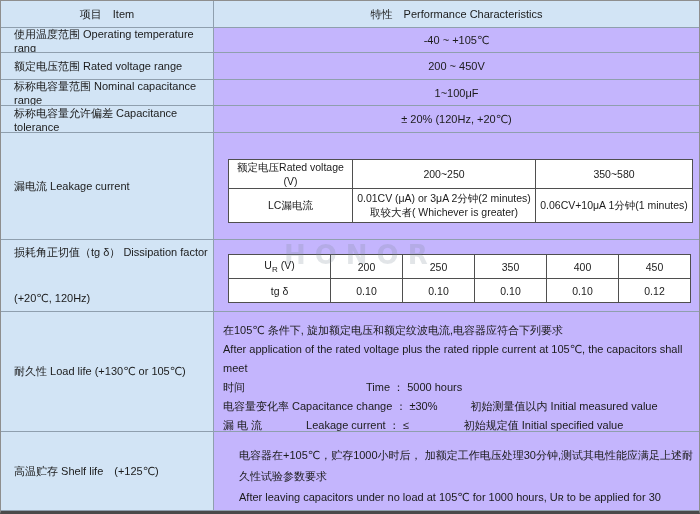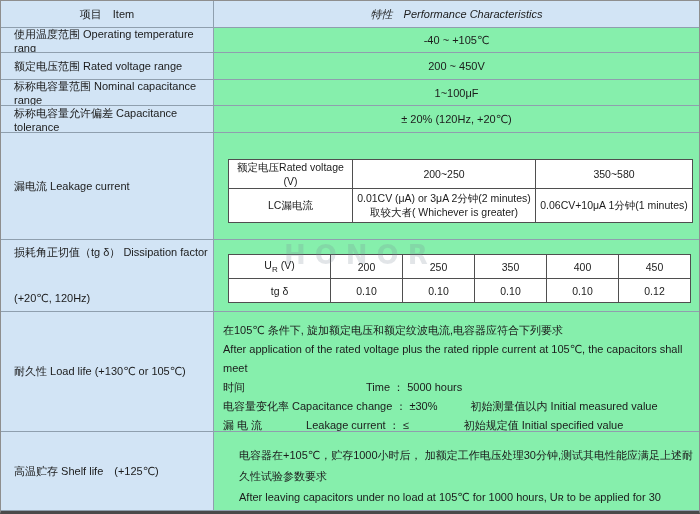--- a/index.html
+++ b/index.html
@@ -11,22 +11,22 @@
   }
   .grid{
     display:grid;width:698px;height:510px;
     grid-template-columns:213px 485px;
     grid-template-rows:27px 25px 27px 26px 27px 107px 72px 120px 79px;
   }
   .cell{box-sizing:border-box;border-right:1px solid #8f9fae;border-bottom:1px solid #8f9fae;overflow:hidden;}
   .lab{background:#d2e4f5;display:flex;align-items:center;padding-left:13px;}
   .lab.head{justify-content:center;padding-left:0;}
   .lab.twoline{flex-direction:column;align-items:flex-start;justify-content:center;line-height:19px;gap:27px;}
-  .val{background:#86efac;border-right:none;display:flex;align-items:center;justify-content:center;}
-  .val.head{background:#d2e4f5;font-style:italic;}
+  .val{background:#c4b5fd;border-right:none;display:flex;align-items:center;justify-content:center;}
+  .val.head{background:#d2e4f5;}
   .val.block{display:block;}
   table.itab{border-collapse:collapse;table-layout:fixed;font-size:10.5px;background:#fff;}
   table.itab td{border:1px solid #4f4f4f;text-align:center;vertical-align:middle;padding:1px 2px;overflow:hidden;}
   .leak-tab{margin:26px 0 0 14px;width:464px;}
   .diss-tab{margin:14px 0 0 14px;width:462px;}
   .textblock{text-align:left;}
   .loadlife{padding:9px 0 0 9px;line-height:19px;}
   .shelf{padding:13px 0 0 25px;line-height:21px;}
   sub.ur{font-size:8px;}
   .watermark{

